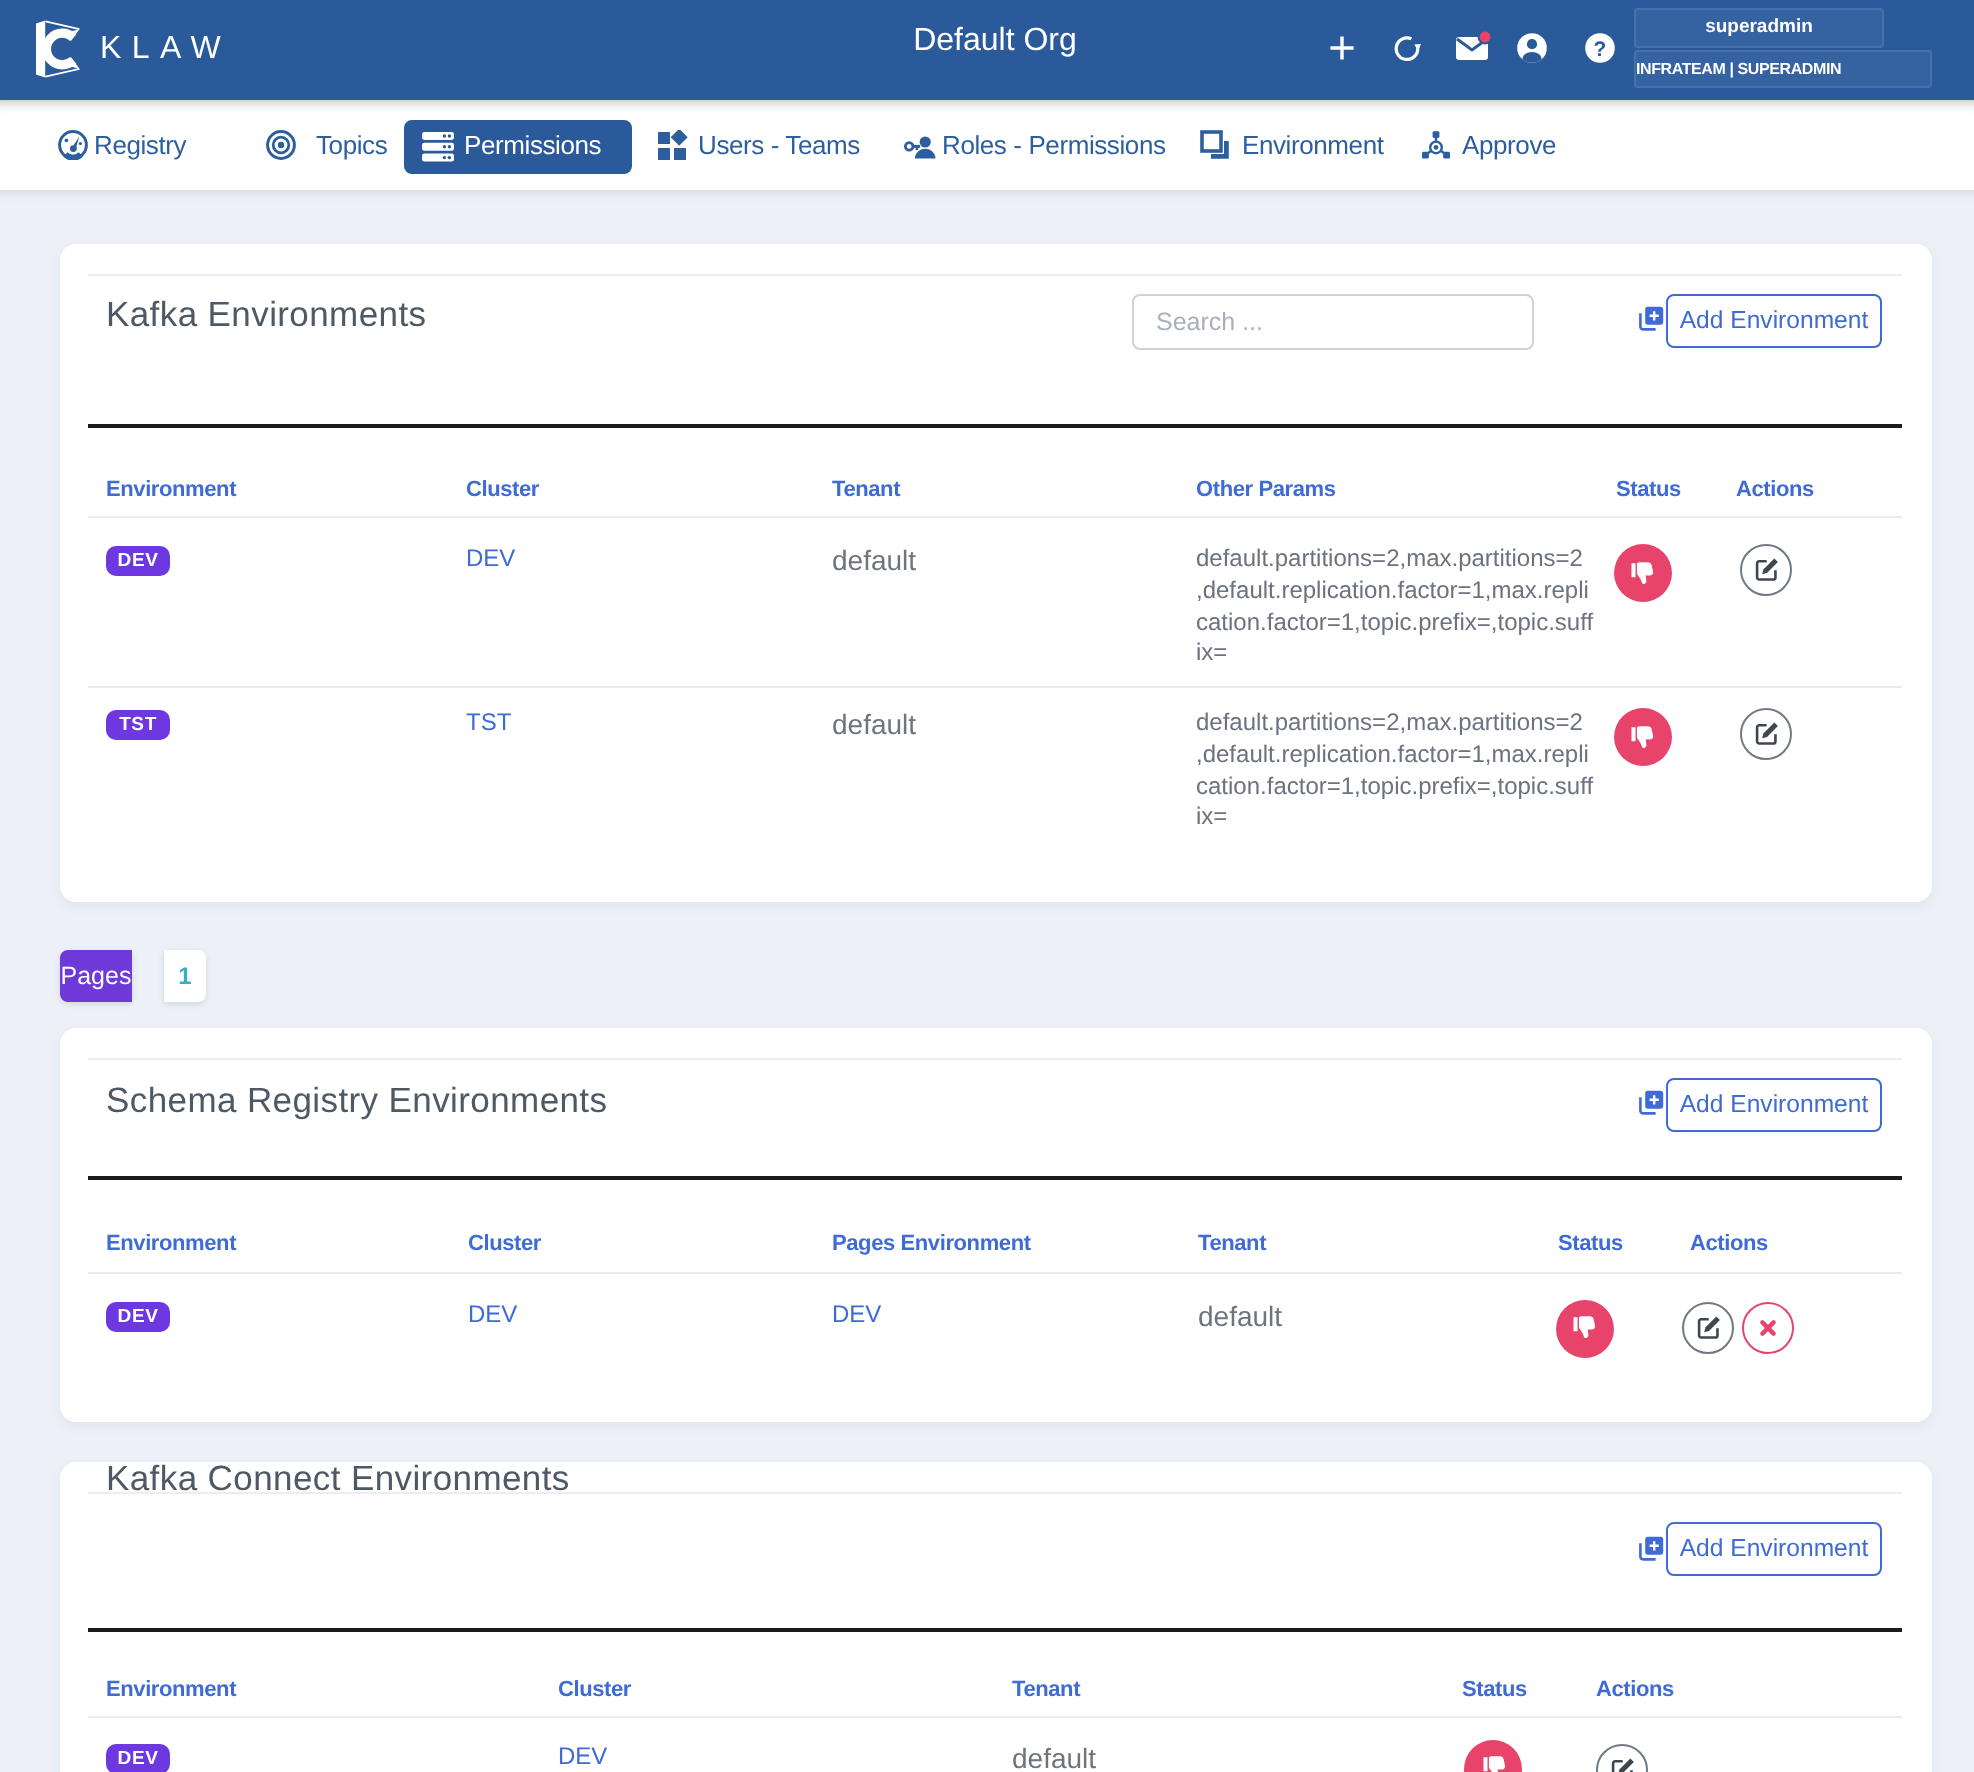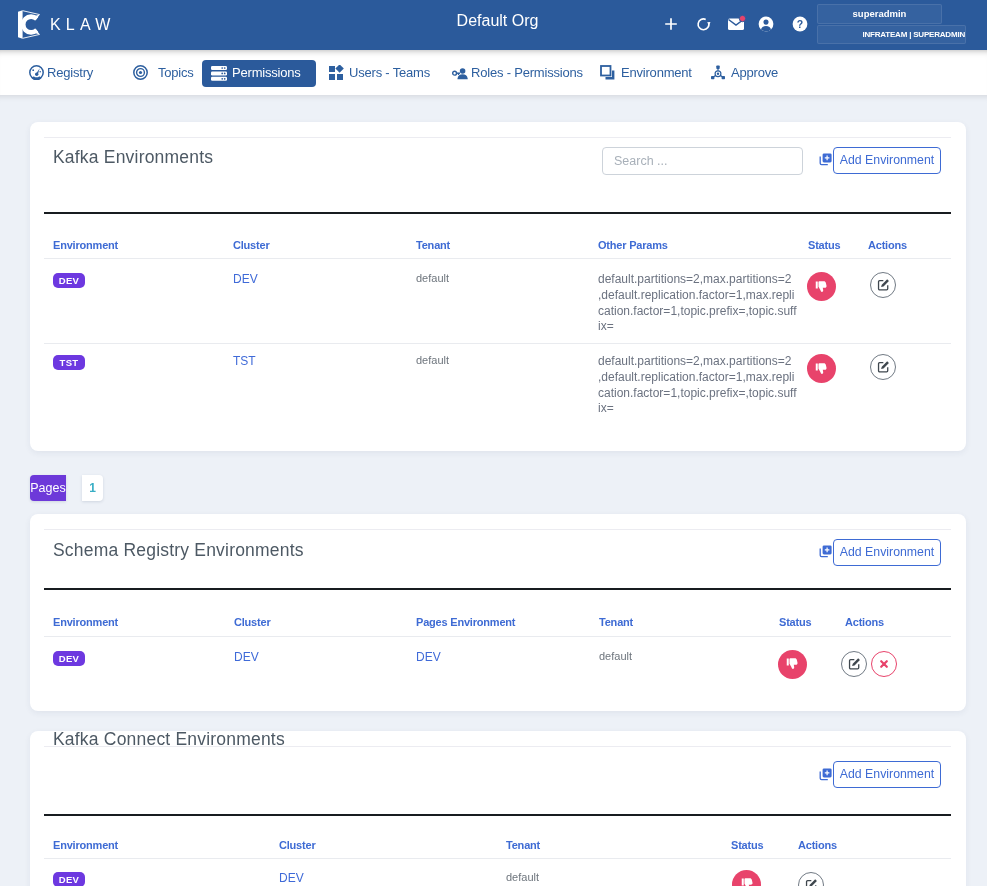--- a/index.html
+++ b/index.html
@@ -13,21 +13,21 @@
             box-shadow: inset 0 7px 6px -6px rgba(0,0,0,0.12); }
   .card { background:#fff; border-radius:8px; box-shadow:0 2px 6px rgba(40,60,100,0.07); }
   .faint { height:1px; background:#ececf1; }
   .cardtitle { font-size:17.5px; color:#4d5964; letter-spacing:0.2px; font-weight:500; }
   .thead { font-size:11px; font-weight:bold; color:#3e6bd4; letter-spacing:-0.2px; }
   .tline { height:1px; background:#e9ebef; }
   .blackline { height:2px; background:#181c20; }
   .badge { width:32px; height:15px; background:#6d38e0; border-radius:5px; color:#fff;
            font-size:9.5px; font-weight:bold; text-align:center; line-height:15px; letter-spacing:0.3px; }
   .link { font-size:12px; color:#3f6ad8; }
-  .grey { font-size:11px; color:#6e757d; }
+  .grey { font-size:14px; color:#6e757d; }
   .params { width:210px; font-size:12px; line-height:15.8px; color:#6b7280; letter-spacing:0; }
   .statuscircle { width:29px; height:29px; border-radius:50%; background:#e8436b; display:flex; align-items:center; justify-content:center; }
   .circlebtn { width:26px; height:26px; border-radius:50%; border:1.3px solid #717a84; background:#fff; display:flex; align-items:center; justify-content:center; }
   .circlebtn.red { border-color:#e8436b; }
   .addbtn { width:108px; height:27px; border:1.3px solid #3e6bd4; border-radius:4px; background:#fff;
             color:#3e6bd4; font-size:12.3px; font-weight:500; text-align:center; line-height:25px; }
   .searchbox { width:201px; height:28px; border:1px solid #cdd3da; border-radius:4px; background:#fff;
                font-size:12.5px; color:#a8b0b9; line-height:26px; padding-left:11px; }
   .navitem { font-size:13px; color:#2d5f9f; letter-spacing:-0.2px; }
   .navactive { background:#2b5a9b; border-radius:4px; }
@@ -71,21 +71,21 @@
       <circle cx="8" cy="6.1" r="2.55" fill="#2b5a9b"></circle>
       <ellipse cx="8" cy="13.6" rx="4.9" ry="3.6" fill="#2b5a9b"></ellipse>
     </g>
   </svg>
   <svg class="abs" style="left:792px; top:16px;" width="16" height="16" viewBox="0 0 16 16">
     <circle cx="8" cy="8" r="7.4" fill="#fff"></circle>
     <text x="8" y="11.8" font-size="10.5" font-weight="bold" fill="#2b5a9b" text-anchor="middle" font-family="Liberation Sans">?</text>
   </svg>
 
   <div class="abs" style="left:817px; top:4px; width:125px; height:19.5px; background:rgba(255,255,255,0.05); border:1px solid rgba(255,255,255,0.1); border-radius:2px; color:#fff; font-size:9.5px; font-weight:bold; text-align:center; line-height:18px;">superadmin</div>
-  <div class="abs" style="left:817px; top:24.5px; width:149px; height:19px; background:rgba(255,255,255,0.05); border:1px solid rgba(255,255,255,0.1); border-radius:2px; color:#fff; font-size:8px; font-weight:bold; text-align:right; line-height:18px; letter-spacing:-0.2px;">INFRATEAM | SUPERADMIN</div>
+  <div class="abs" style="left:817px; top:24.5px; width:149px; height:19px; background:rgba(255,255,255,0.05); border:1px solid rgba(255,255,255,0.1); border-radius:2px; color:#fff; font-size:8px; font-weight:bold; text-align:left; line-height:18px; letter-spacing:-0.2px;">INFRATEAM | SUPERADMIN</div>
 
   <div class="abs navbar"></div>
   <div class="abs navactive" style="left:202px; top:60px; width:114px; height:27px;"></div>
 
   <svg class="abs" style="left:29px; top:65px;" width="15" height="15" viewBox="0 0 15 15">
     <circle cx="7.5" cy="7.5" r="6.7" fill="none" stroke="#2d5f9f" stroke-width="1.5"></circle>
     <path d="M3.7 12.2 A 5.3 5.3 0 0 0 11.4 12.2" fill="none" stroke="#2d5f9f" stroke-width="3"></path>
     <path d="M6.7 9.2 L10.7 3.3 L8.7 9.9 Z" fill="#2d5f9f"></path>
     <circle cx="7.7" cy="9.3" r="1.7" fill="#2d5f9f"></circle>
     <circle cx="4.2" cy="5.2" r="0.9" fill="#2d5f9f"></circle>
@@ -144,21 +144,21 @@
     <rect x="1" y="10.9" width="3.4" height="3.4" rx="0.7" fill="#2d5f9f"></rect>
     <rect x="11.6" y="10.9" width="3.4" height="3.4" rx="0.7" fill="#2d5f9f"></rect>
   </svg>
   <div class="abs navitem" style="left:731px; top:65px;">Approve</div>
 
   <div class="abs bgmain"></div>
 
   <div class="abs card" style="left:30px; top:122px; width:936px; height:329px;"></div>
   <div class="abs faint" style="left:44px; top:137px; width:907px;"></div>
   <div class="abs cardtitle" style="left:53px; top:147px;">Kafka Environments</div>
-  <div class="abs searchbox" style="left:566px; top:147px;margin-left:36px;">Search ...</div>
+  <div class="abs searchbox" style="left:566px; top:147px;">Search ...</div>
   <svg class="abs" style="left:819px; top:153px;" width="13" height="13" viewBox="0 0 13 13">
     <path d="M1.2 3.6 V10.3 a1.4 1.4 0 0 0 1.4 1.4 H8.8" fill="none" stroke="#3e6bd4" stroke-width="1.3"></path>
     <rect x="3.6" y="0.4" width="9" height="9" rx="1.4" fill="#3e6bd4"></rect>
     <path d="M8.1 2.6 V7.2 M5.8 4.9 H10.4" stroke="#fff" stroke-width="1.2"></path>
   </svg>
   <div class="abs addbtn" style="left:833px; top:147px;">Add Environment</div>
   <div class="abs blackline" style="left:44px; top:212px; width:907px;"></div>
   <div class="abs thead" style="left:53px; top:238.5px;">Environment</div>
   <div class="abs thead" style="left:233px; top:238.5px;">Cluster</div>
   <div class="abs thead" style="left:416px; top:238.5px;">Tenant</div>

